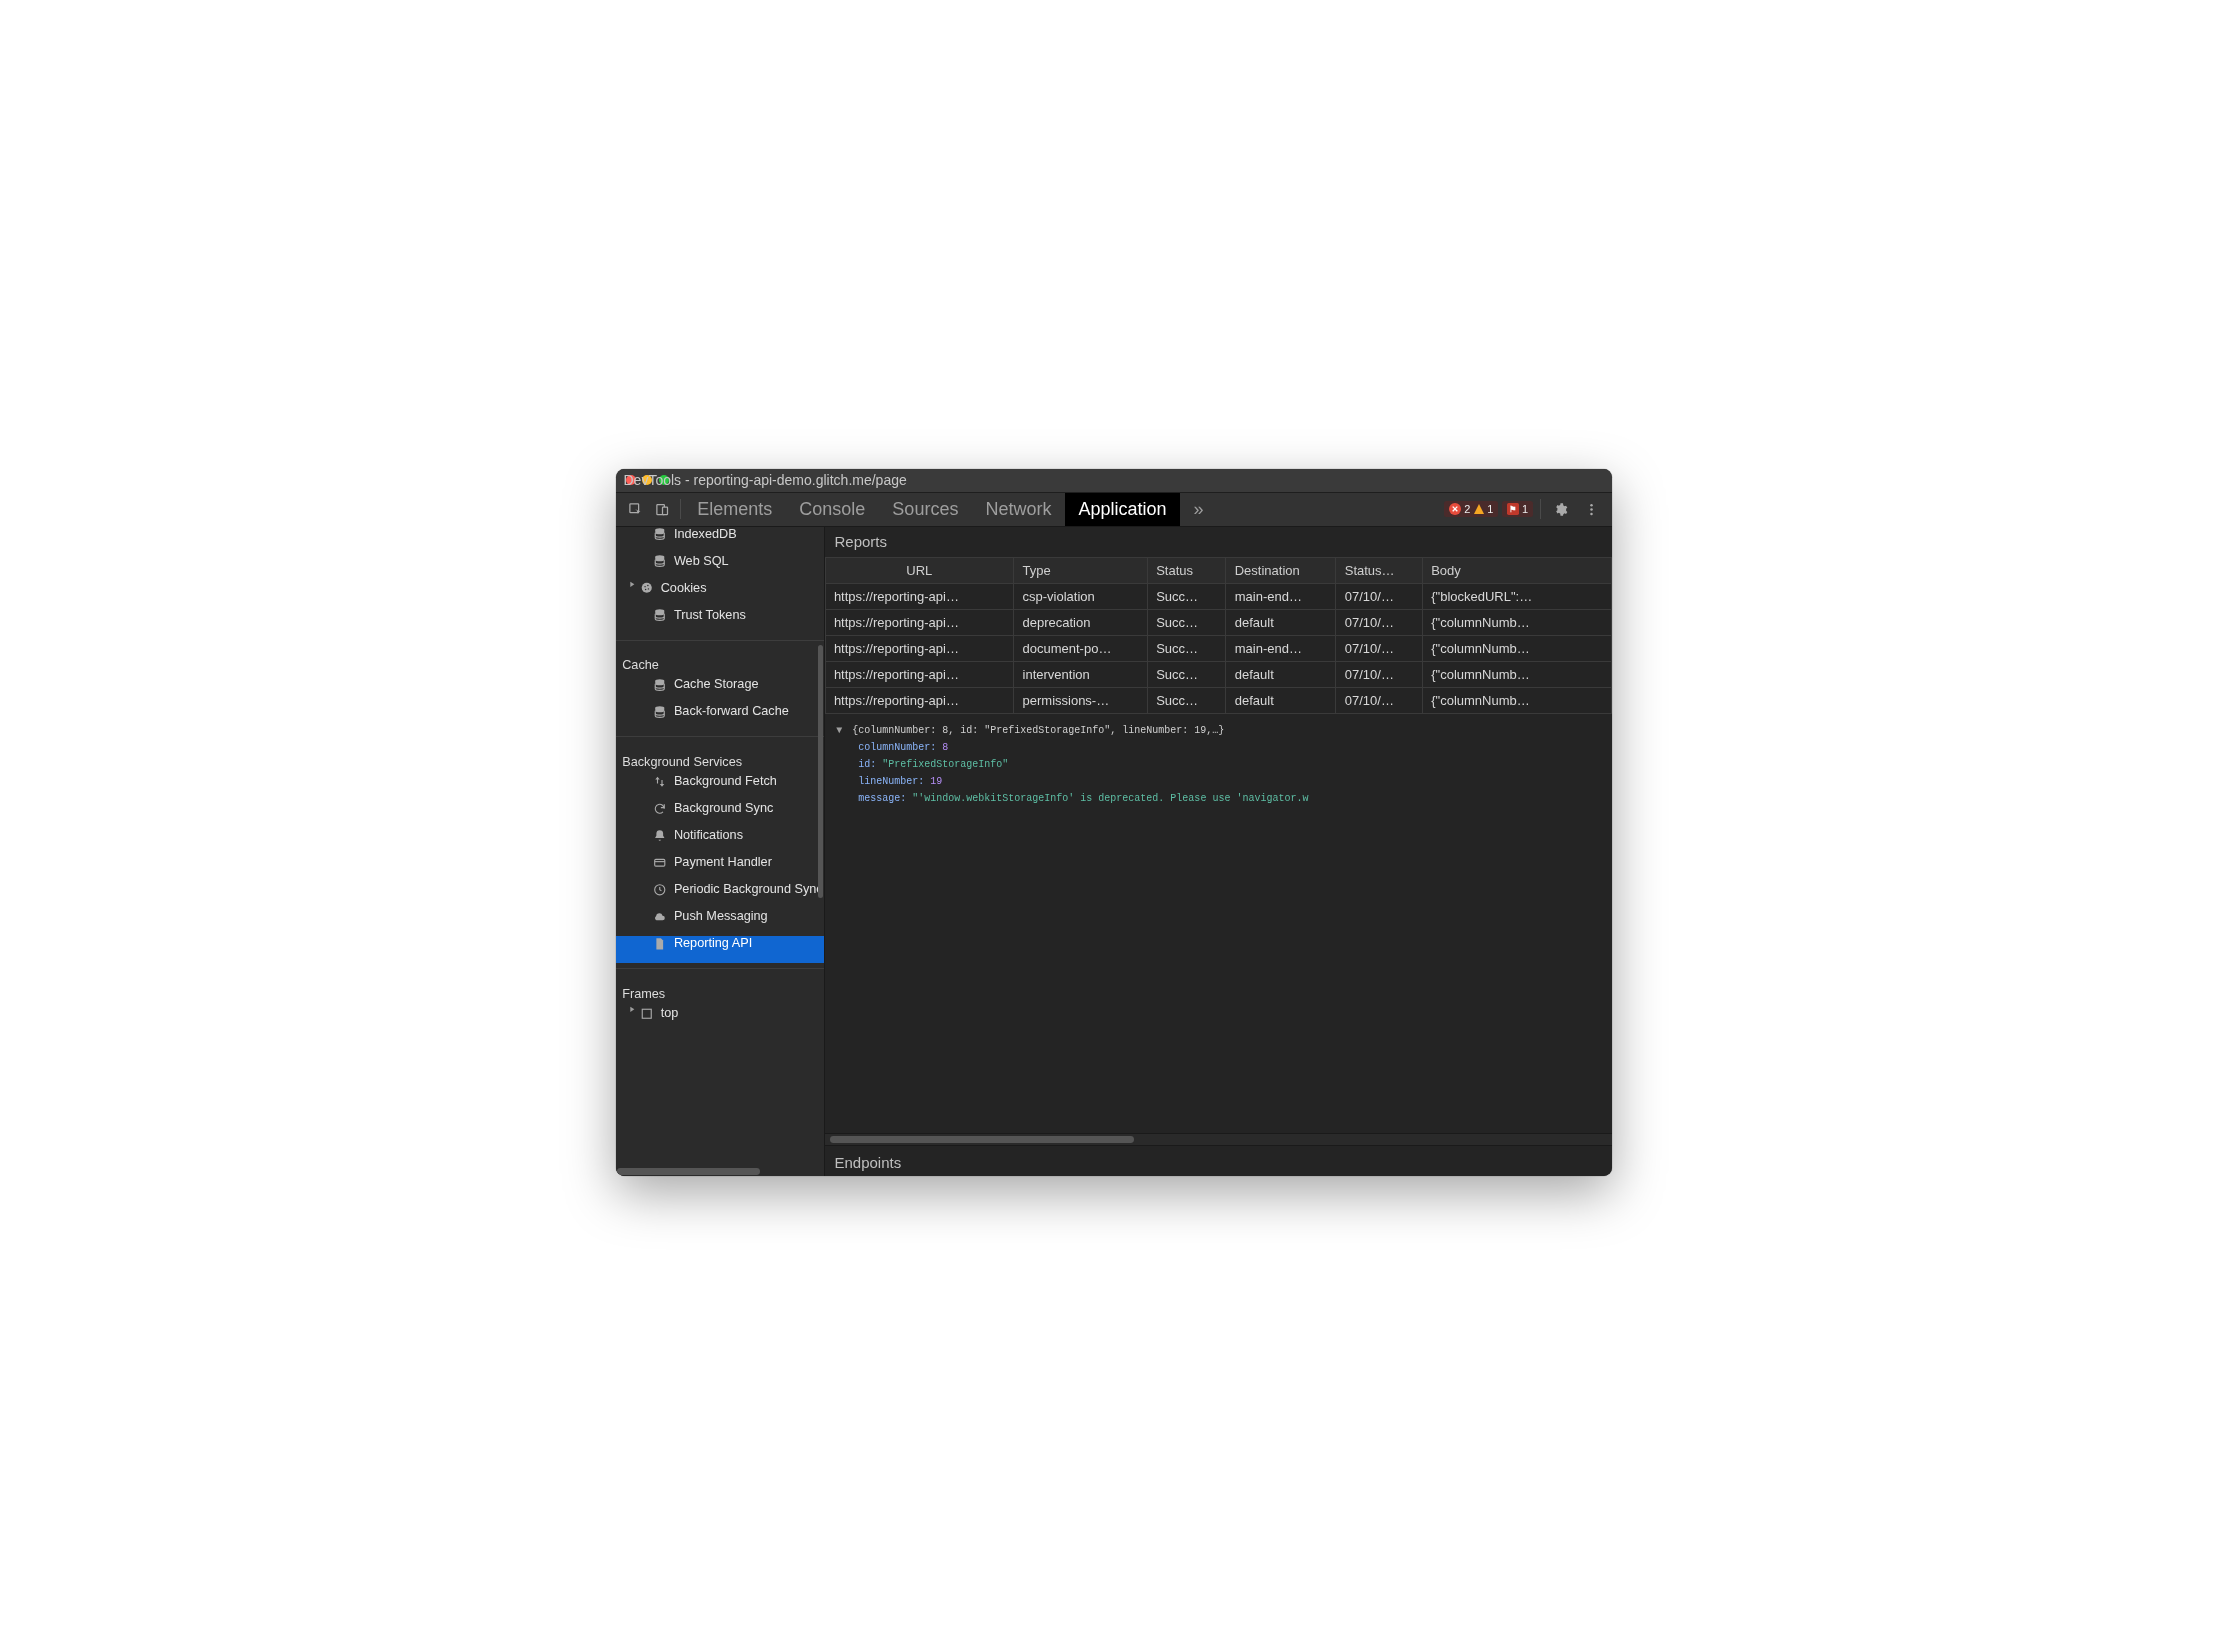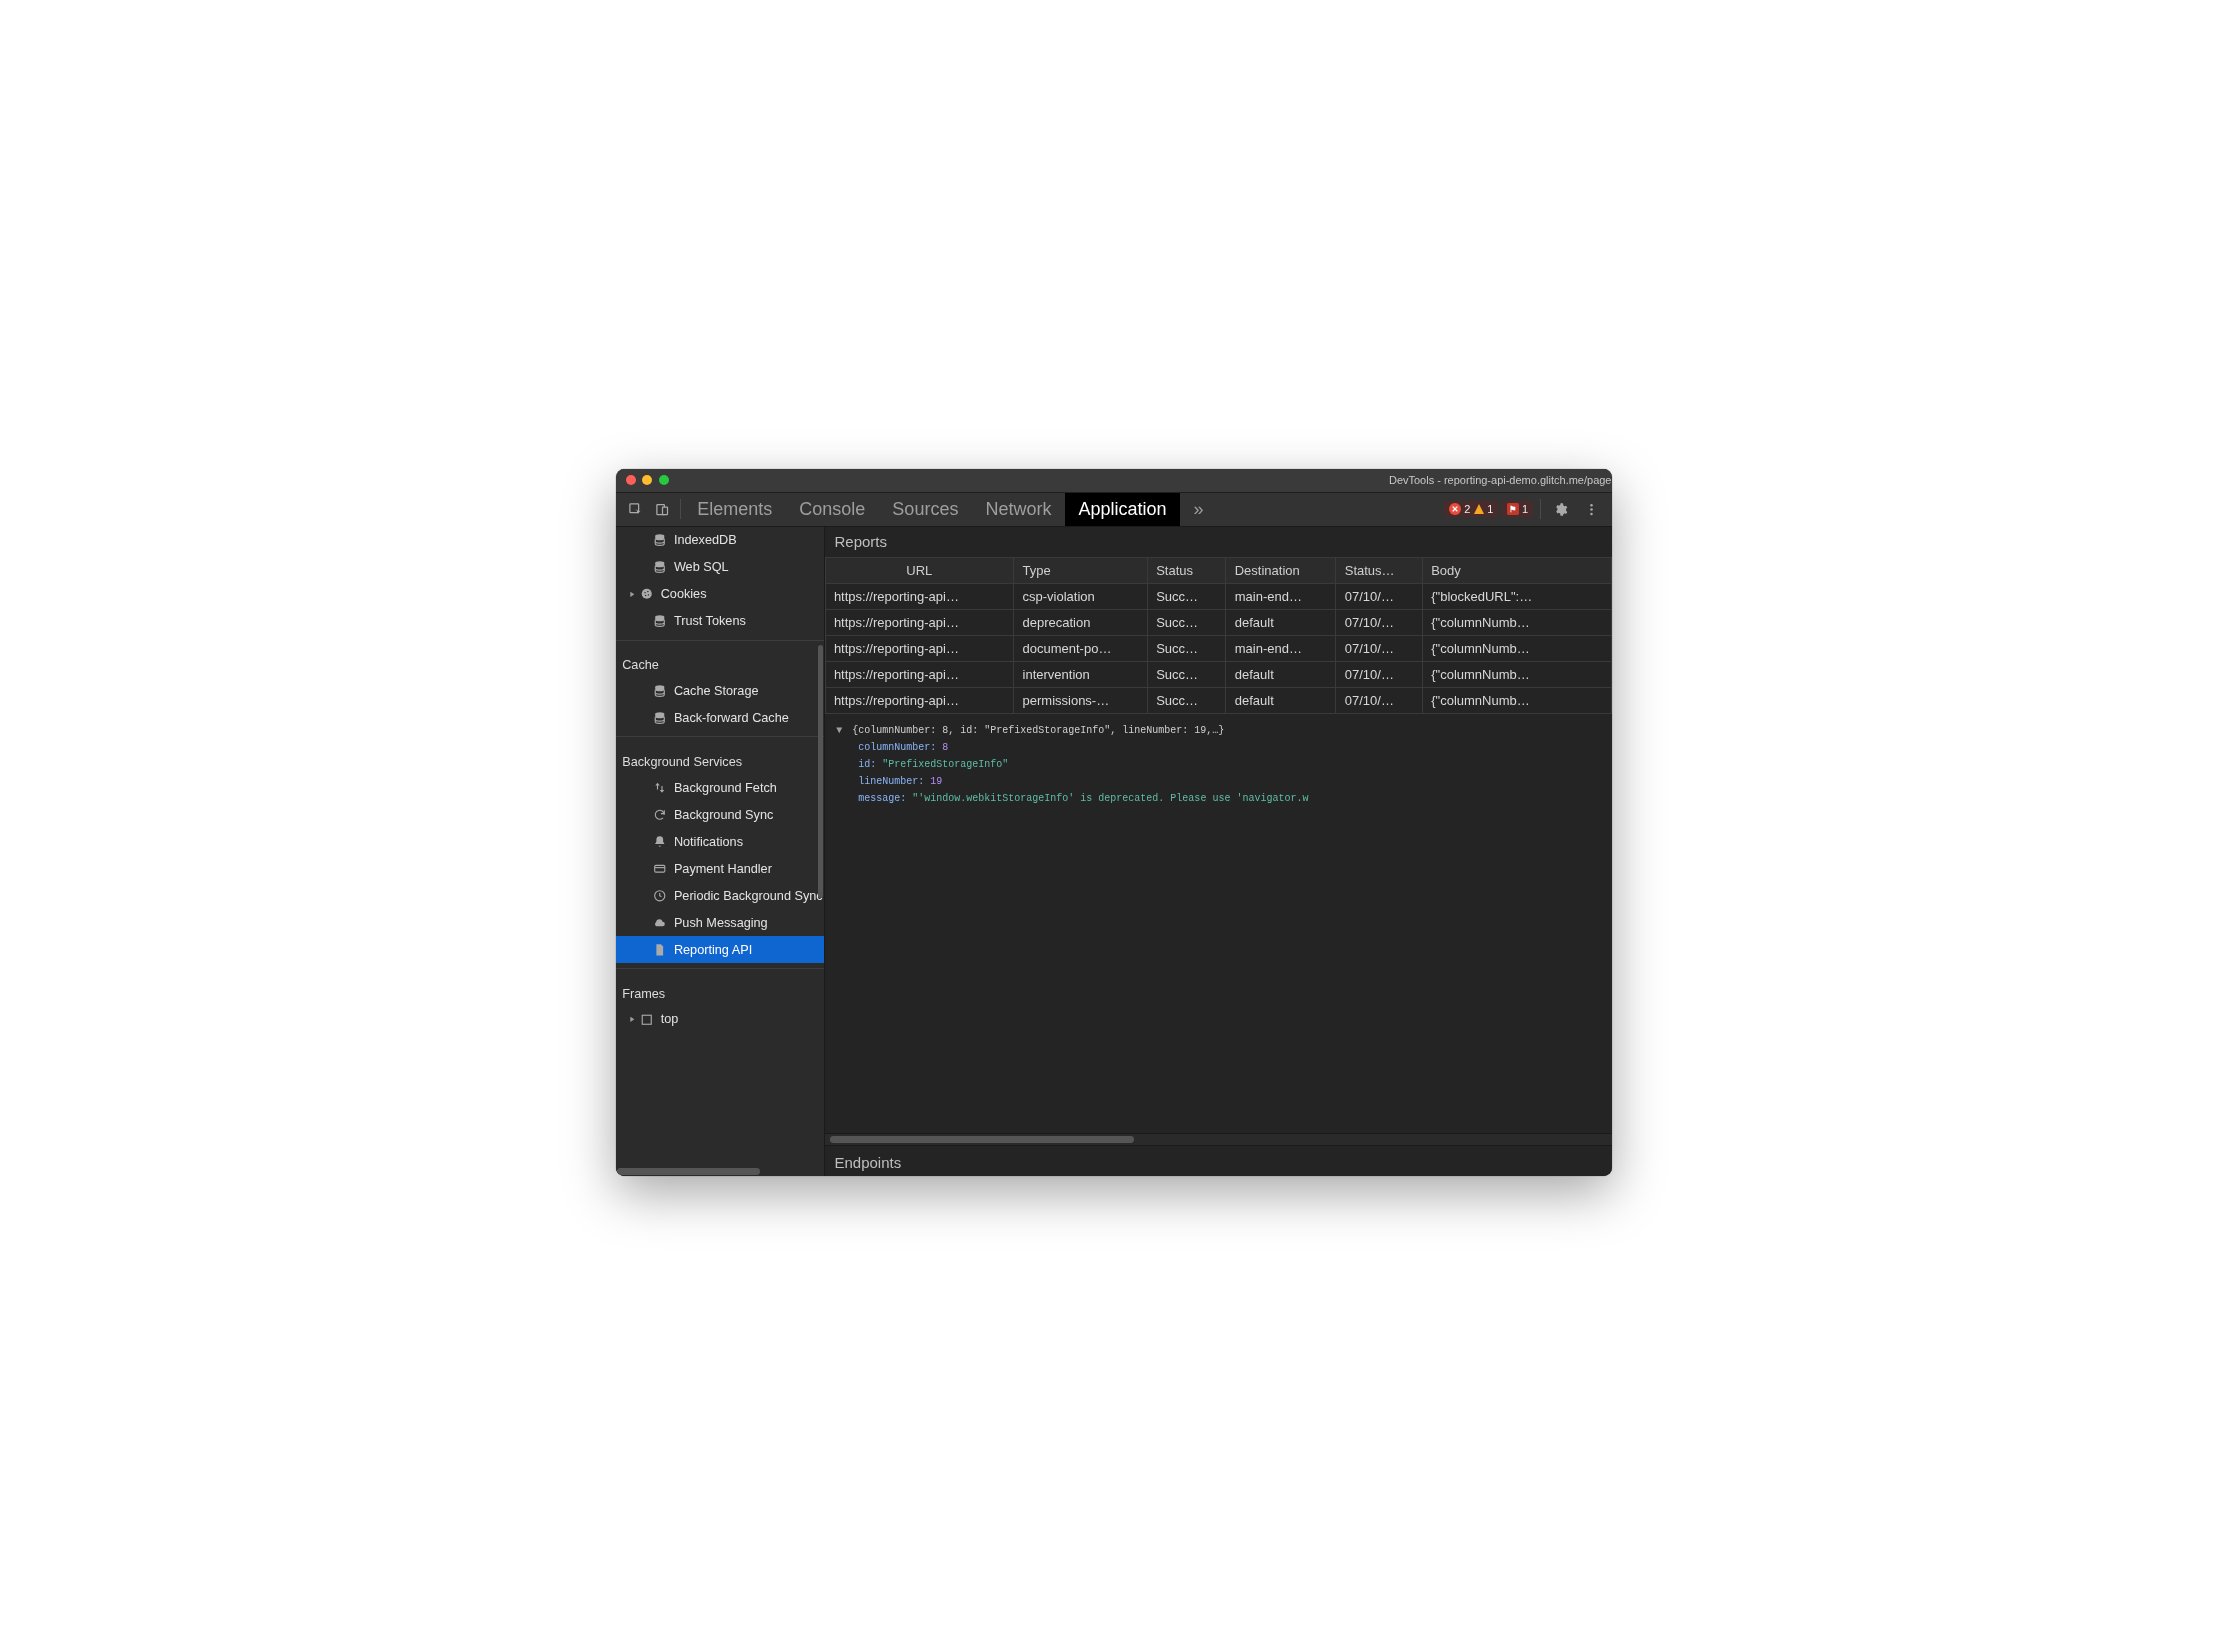--- a/index.html
+++ b/index.html
@@ -21,21 +21,21 @@
 }
 
 .titlebar {
   height: 23.6px; display: flex; align-items: center; position: relative;
   background: #3a3a3a; border-bottom: 0.8px solid #1e1e1e;
   flex: 0 0 auto;
 }
 .traffic { display: flex; gap: 6.7px; padding-left: 10px; }
 .dot { width: 10px; height: 10px; border-radius: 50%; }
 .dot.red { background: #ff5f57; } .dot.yellow { background: #febc2e; } .dot.green { background: #28c840; }
-.title { position: absolute; left: 16px; right: 0; text-align: right; font-size: 11px; color: #c8c8c8; pointer-events: none; }
+.title { position: absolute; left: 8px; right: 0; text-align: left; font-size: 14px; color: #c8c8c8; pointer-events: none; }
 
 
 .toolbar {
   height: 34px; display: flex; align-items: center; background: #333333;
   border-bottom: 0.8px solid #1a1a1a; flex: 0 0 auto; padding: 0 0 0 6.7px;
 }
 .tool-ico { width: 27px; height: 27px; display: flex; align-items: center; justify-content: center; color: #aaa; }
 .tool-ico svg { width: 15px; height: 15px; }
 .divider { width: 0.8px; height: 20px; background: #4a4a4a; margin: 0 3.4px; }
 .tabs { display: flex; align-items: stretch; height: 100%; }
@@ -51,21 +51,21 @@
 
 
 .body { flex: 1; display: flex; min-height: 0; }
 
 
 .sidebar {
   width: 209px; background: #2b2b2b; border-right: 0.8px solid #1a1a1a;
   overflow: hidden; display: flex; flex-direction: column; position: relative;
 }
 .sidebar-inner { overflow-y: hidden; flex: 1; }
-.tree-row { display: flex; align-items: center; height: 27px; padding-left: 8.4px; color: #e4e4e4; font-size: 12.7px; white-space: nowrap; overflow: hidden; }
+.tree-row { display: flex; height: 27px; padding-left: 8.4px; color: #e4e4e4; font-size: 12.7px; white-space: nowrap; overflow: hidden; }
 .tree-row.lvl1 { padding-left: 25px; }
 .tree-row.lvl-expand { padding-left: 11.8px; }
 .tree-row.group { color: #ddd; padding-left: 6.7px; padding-top: 5px; height: 32px; align-items: flex-end; padding-bottom: 5px; }
 .tree-row.selected { background: #1066d1; color: #fff; }
 .tree-sep { height: 0.8px; background: #3d3d3d; margin: 5px 0; }
 .tw { width: 10px; display: inline-flex; justify-content: center; margin-right: 1.7px; color: #9e9e9e; }
 .tw svg { width: 6.7px; height: 6.7px; }
 .node-ico { width: 15px; height: 15px; margin-right: 6.7px; display: inline-flex; align-items: center; justify-content: center; color: #aaa; }
 .node-ico svg { width: 13.5px; height: 13.5px; }
 .sidebar-vscroll { position: absolute; right: 0.8px; top: 118px; width: 5px; height: 253px; background: #555; border-radius: 2.5px; }

